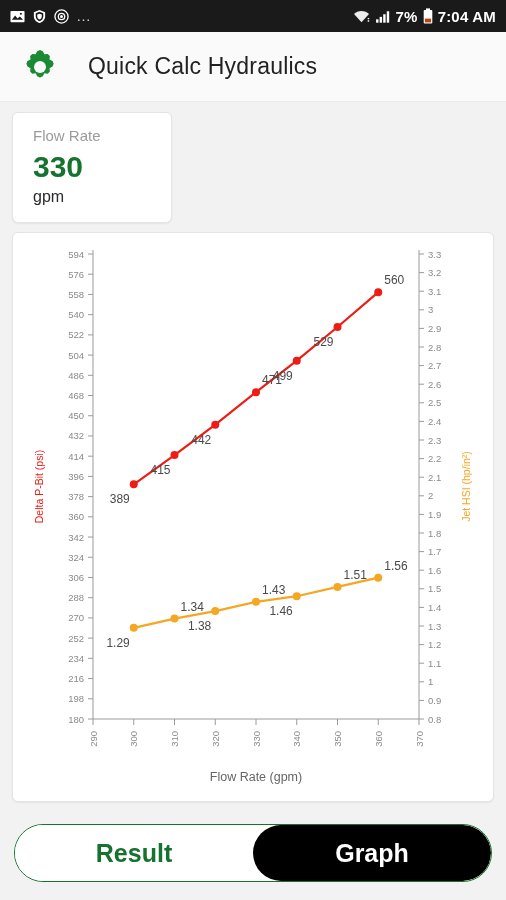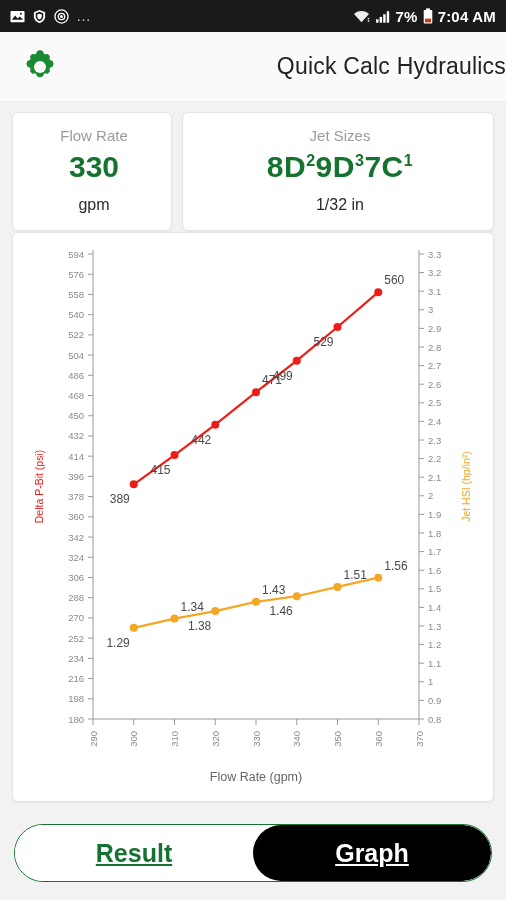--- a/index.html
+++ b/index.html
@@ -21,59 +21,58 @@
   .sb-right { margin-left: auto; display: flex; align-items: center; gap: 5px; }
   .sb-icon { display: inline-flex; align-items: center; justify-content: center; }
   .sb-text { font-size: 15px; font-weight: bold; letter-spacing: .2px; color: #fff; }
   .sb-dots { font-size: 15px; color: #cfcfcf; letter-spacing: 1px; line-height: 8px; }
 
   
   .appbar {
     position: absolute; left: 0; top: 32px; width: 506px; height: 70px;
     background: #fafafa; display: flex; align-items: center;
     border-bottom: 1px solid #ececec;
-    justify-content: space-between;
   }
   .appbar-icon { margin-left: 20px; width: 40px; height: 40px; display: flex; align-items: center; justify-content: center; }
   .appbar-title {
     margin-left: 28px; font-size: 23px; color: #222; font-weight: 500; letter-spacing: .2px;
   }
 
   
   .cards { position: absolute; left: 0; top: 112px; width: 506px; display: flex; gap: 10px; padding: 0 12px; }
   .card {
     background: #ffffff; border: 1px solid #e4e4e4; border-radius: 6px;
-    padding: 14px 8px 16px 12px; text-align: center;
+    padding: 14px 8px 16px 20px; text-align: left;
     box-shadow: 0 1px 2px rgba(0,0,0,0.06);
   }
   .card.flow { width: 160px; }
   .card.jets { flex: 1; }
   .card-label { font-size: 15px; color: #9b9b9b; margin-bottom: 6px; }
   .card-value { font-size: 30px; font-weight: bold; color: #15722f; line-height: 1.12; }
   .card-value.jets-val { letter-spacing: .5px; }
   .card-value sup { font-size: 16px; vertical-align: super; line-height: 0; }
-  .card-unit { font-size: 16px; color: #2b2b2b; margin-top: 12px; }
+  .card-unit { font-size: 16px; color: #2b2b2b; margin-top: 4px; }
 
   
   .chart-card {
     position: absolute; left: 12px; top: 232px; width: 482px; height: 570px;
     background: #ffffff; border: 1px solid #e4e4e4; border-radius: 6px;
     box-shadow: 0 1px 2px rgba(0,0,0,0.06);
   }
   .chart-svg { display: block; width: 482px; height: 568px; }
 
   
   .toggle {
     position: absolute; left: 14px; top: 824px; width: 478px; height: 58px;
     border: 1px solid #15722f; border-radius: 29px; background: #ffffff;
     display: flex; overflow: hidden;
   }
   .toggle-btn {
     flex: 1; display: flex; align-items: center; justify-content: center;
-    font-size: 25px; font-weight: bold; cursor: pointer; text-decoration: underline;
+    font-size: 25px; font-weight: bold; cursor: pointer;
   }
   .toggle-btn.inactive { color: #15722f; background: #ffffff; }
   .toggle-btn.active { color: #ffffff; background: #000000; border-radius: 29px; }
 </style>
 </head>
 <body>
 
 <div id="app">
 
   <div class="statusbar">
@@ -136,25 +135,20 @@
       </svg>
     </span>
     <span class="appbar-title">Quick Calc Hydraulics</span>
   </div>
 
   <div class="cards">
     <div class="card flow">
       <div class="card-label">Flow Rate</div>
       <div class="card-value">330</div>
       <div class="card-unit">gpm</div>
-    </div>
-    <div class="card jets">
-      <div class="card-label">Jet Sizes</div>
-      <div class="card-value jets-val" id="jet-value"><span>8D</span><sup>2</sup><span>9D</span><sup>3</sup><span>7C</span><sup>1</sup></div>
-      <div class="card-unit">1/32 in</div>
     </div>
   </div>
 
   <div class="chart-card">
     <svg class="chart-svg" id="chart" viewBox="0 0 482 568">
         <line x1="80" y1="17" x2="80" y2="486" stroke="#9a9a9a" stroke-width="1"></line>
         <line x1="406" y1="17" x2="406" y2="486" stroke="#9a9a9a" stroke-width="1"></line>
         <line x1="80" y1="486" x2="406" y2="486" stroke="#9a9a9a" stroke-width="1"></line>
         <line x1="75" y1="486" x2="80" y2="486" stroke="#9a9a9a" stroke-width="1"></line>
         <text x="71" y="489.5" text-anchor="end" font-size="9.5" fill="#8a8a8a" font-family="&quot;Liberation Sans&quot;, sans-serif">180</text>

